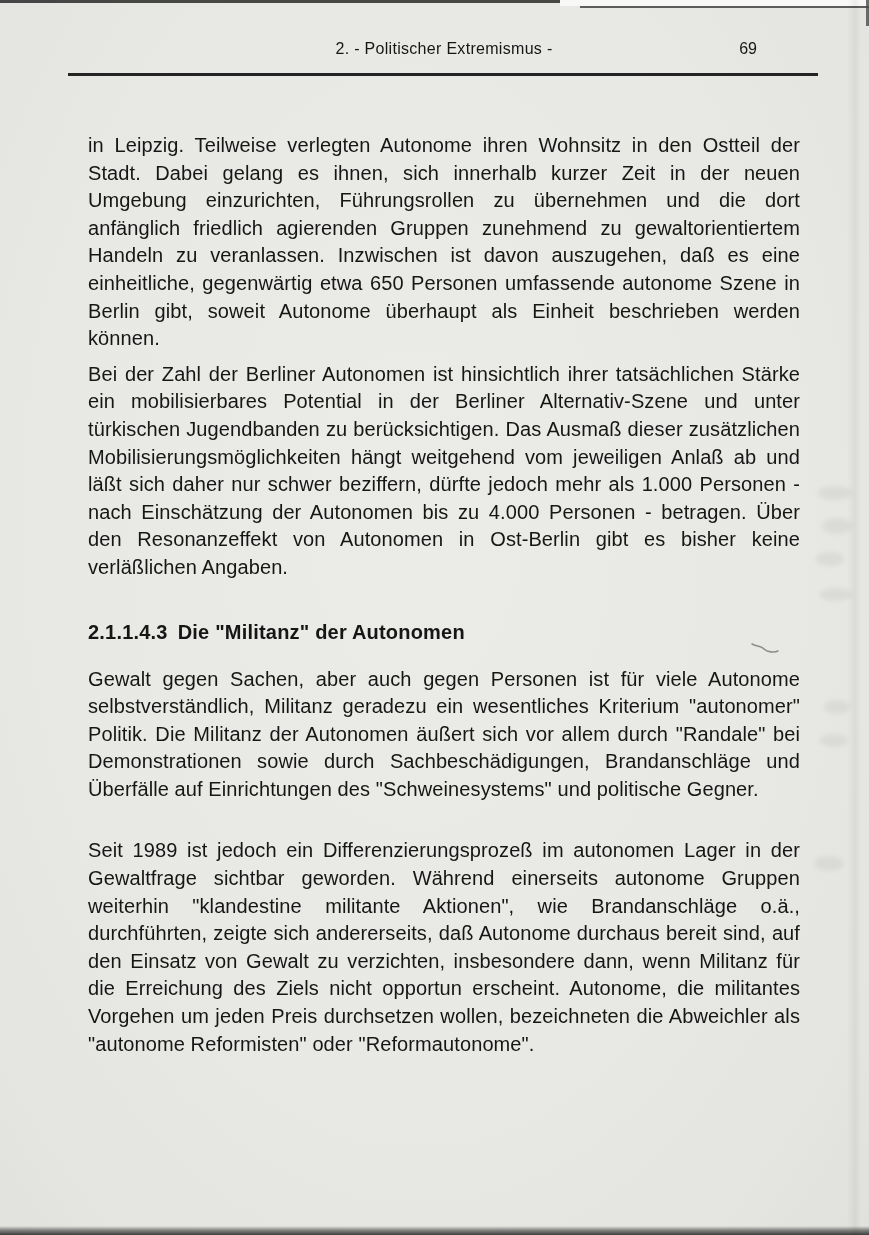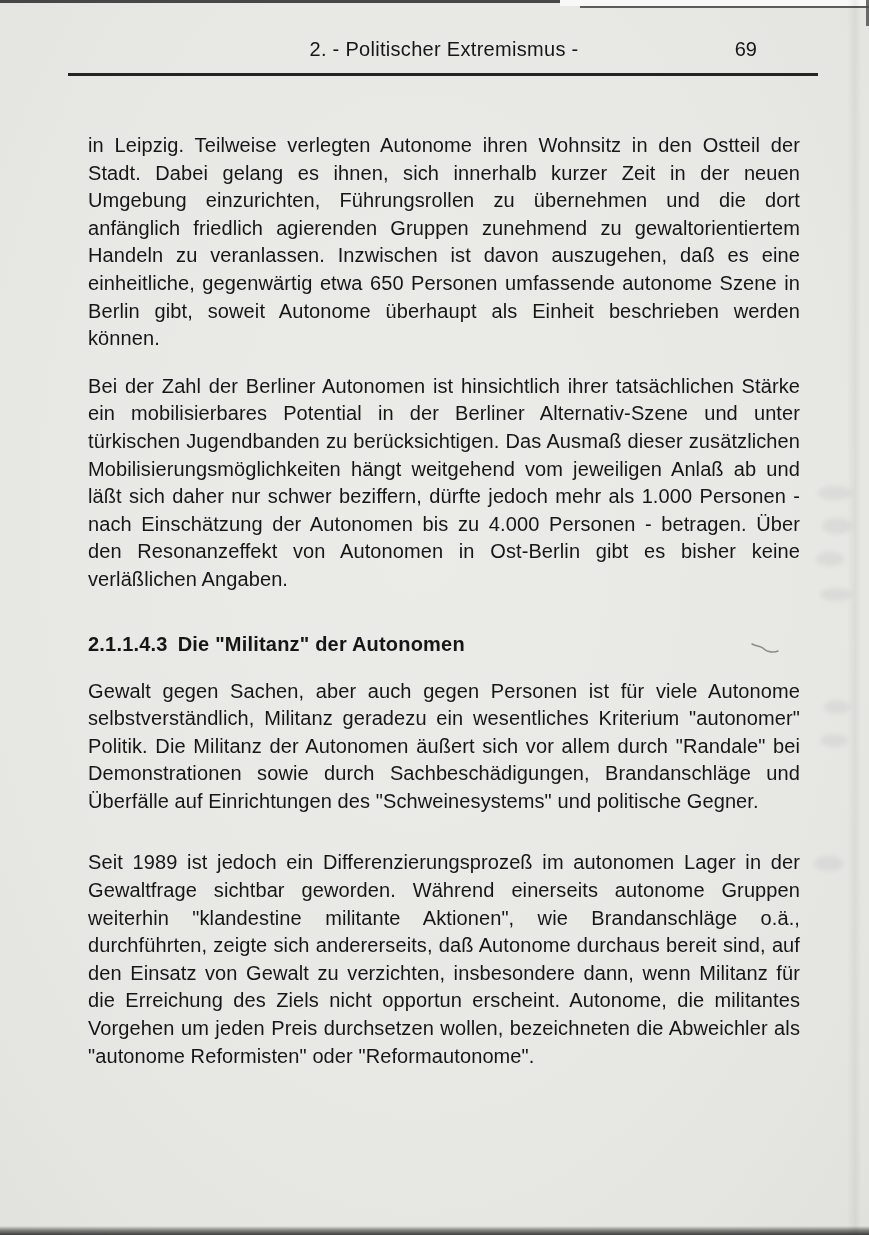--- a/index.html
+++ b/index.html
@@ -60,21 +60,21 @@
   }
 
   
   .content {
     position: absolute; left: 88px; top: 0; width: 712px;
   }
   .header-row {
     position: relative;
     padding-top: 36px;
     height: 26px;
-    font-size: 20px;
+    font-size: 16px;
     line-height: 26px;
   }
   .header-title {
     display: block;
     text-align: center;
     letter-spacing: .3px;
   }
   .page-number {
     position: absolute; right: 43px; top: 36px;
   }
@@ -85,21 +85,21 @@
 
   
   .para {
     font-size: 20px;
     line-height: 27.6px;
     text-align: justify;
     letter-spacing: .1px;
     margin: 0;
   }
   .p1 { margin-top: 70px; }
-  .p2 { margin-top: 20px; }
+  .p2 { margin-top: 8px; }
   .p3 { margin-top: 15px; }
   .p4 { margin-top: 34px; }
 
   .section-heading {
     margin-top: 36px;
     font-size: 20px;
     line-height: 28px;
     font-weight: 700;
     letter-spacing: .2px;
   }

